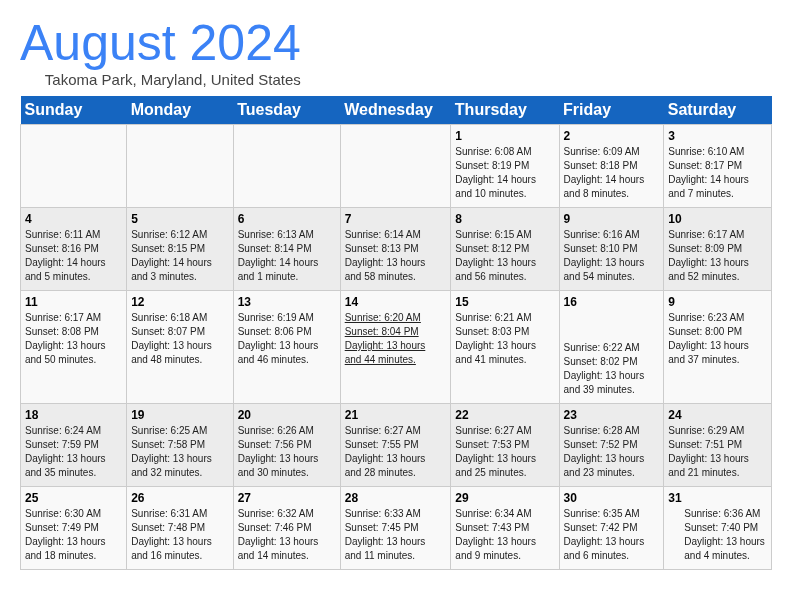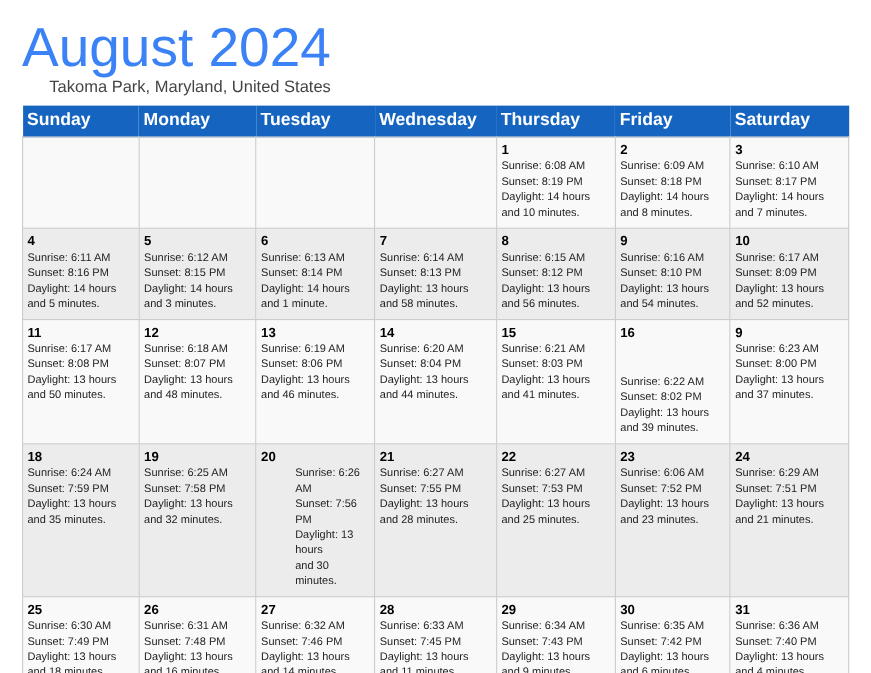--- a/index.html
+++ b/index.html
@@ -194,21 +194,21 @@
         </td>
         <td>
           <span class="day-num">13</span>
           <div class="day-info" style="white-space: pre-line;">Sunrise: 6:19 AM
 Sunset: 8:06 PM
 Daylight: 13 hours
 and 46 minutes.</div>
         </td>
         <td>
           <span class="day-num">14</span>
-          <div class="day-info" style="white-space: pre-line;">Sunrise: 6:20 AM
+          <div class="day-info" style="white-space: pre-line; text-decoration: underline;">Sunrise: 6:20 AM
 Sunset: 8:04 PM
 Daylight: 13 hours
 and 44 minutes.</div>
         </td>
         <td>
           <span class="day-num">15</span>
           <div class="day-info" style="white-space: pre-line;">Sunrise: 6:21 AM
 Sunset: 8:03 PM
 Daylight: 13 hours
 and 41 minutes.</div>
@@ -238,42 +238,42 @@
         </td>
         <td>
           <span class="day-num">19</span>
           <div class="day-info" style="white-space: pre-line;">Sunrise: 6:25 AM
 Sunset: 7:58 PM
 Daylight: 13 hours
 and 32 minutes.</div>
         </td>
         <td>
           <span class="day-num">20</span>
-          <div class="day-info" style="white-space: pre-line; margin-left: 31px;">Sunrise: 6:26 AM
+          <div class="day-info" style="white-space: pre-line;">Sunrise: 6:26 AM
 Sunset: 7:56 PM
 Daylight: 13 hours
 and 30 minutes.</div>
         </td>
         <td>
           <span class="day-num">21</span>
           <div class="day-info" style="white-space: pre-line;">Sunrise: 6:27 AM
 Sunset: 7:55 PM
 Daylight: 13 hours
 and 28 minutes.</div>
         </td>
         <td>
           <span class="day-num">22</span>
           <div class="day-info" style="white-space: pre-line;">Sunrise: 6:27 AM
 Sunset: 7:53 PM
 Daylight: 13 hours
 and 25 minutes.</div>
         </td>
         <td>
           <span class="day-num">23</span>
-          <div class="day-info" style="white-space: pre-line;">Sunrise: 6:06 AM
+          <div class="day-info" style="white-space: pre-line;">Sunrise: 6:28 AM
 Sunset: 7:52 PM
 Daylight: 13 hours
 and 23 minutes.</div>
         </td>
         <td>
           <span class="day-num">24</span>
           <div class="day-info" style="white-space: pre-line;">Sunrise: 6:29 AM
 Sunset: 7:51 PM
 Daylight: 13 hours
 and 21 minutes.</div>
@@ -317,20 +317,20 @@
         </td>
         <td>
           <span class="day-num">30</span>
           <div class="day-info" style="white-space: pre-line;">Sunrise: 6:35 AM
 Sunset: 7:42 PM
 Daylight: 13 hours
 and 6 minutes.</div>
         </td>
         <td>
           <span class="day-num">31</span>
-          <div class="day-info" style="white-space: pre-line;">Sunrise: 6:36 AM
+          <div class="day-info" style="white-space: pre-line; margin-left: 16px;">Sunrise: 6:36 AM
 Sunset: 7:40 PM
 Daylight: 13 hours
 and 4 minutes.</div>
         </td>
       </tr>
     </tbody>
 </table>
 
 </body></html>

